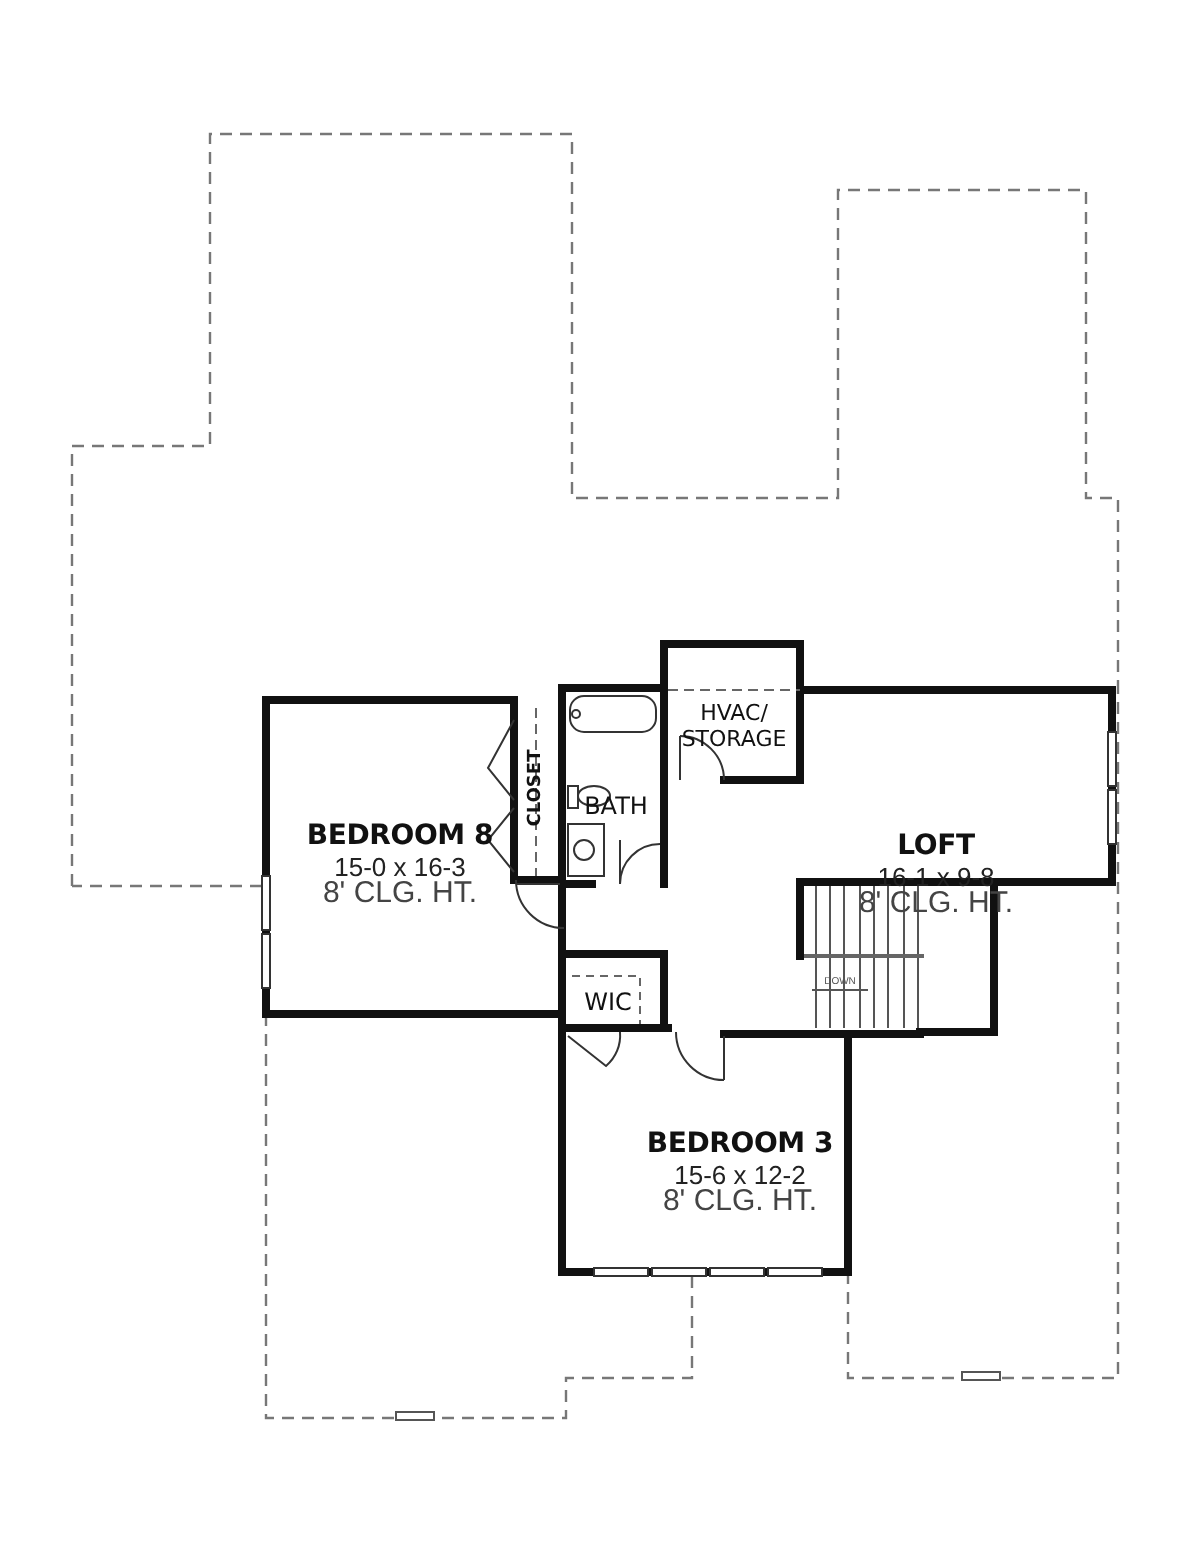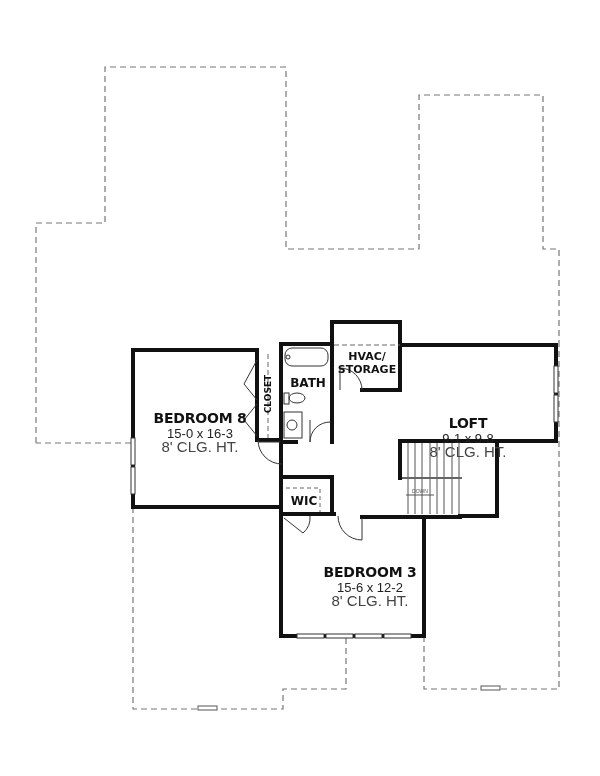--- a/index.html
+++ b/index.html
@@ -2,21 +2,21 @@
 <html><head>
 <meta charset="utf-8">
 <style>
   html, body { margin:0; padding:0; background:#ffffff; }
   body { width:600px; height:776px; position:relative; overflow:hidden; font-family:"Liberation Sans", sans-serif; }
   #plan { position:absolute; left:0; top:0; }
   .label { position:absolute; text-align:center; color:#111; white-space:nowrap; }
   .room-name { font-family:"DejaVu Sans", sans-serif; font-weight:bold; font-size:14px; letter-spacing:-0.2px; line-height:16px; }
   .room-dim { font-size:13px; line-height:15px; color:#222; }
   .room-ht { font-size:15px; line-height:12px; color:#444; }
-  .small-name { font-family:"DejaVu Sans", sans-serif; font-weight:bold; font-size:12px; line-height:13px; }
+  .small-name { font-family:"DejaVu Sans", sans-serif; font-weight:normal; font-size:12px; line-height:13px; }
   .closet { font-family:"DejaVu Sans", sans-serif; font-weight:bold; font-size:9px; transform:rotate(-90deg); transform-origin:center; }
   .down { font-size:5px; color:#555; }
 </style>
 </head>
 <body>
 
 <svg id="plan" width="600" height="776" viewBox="0 0 600 776">
 
   <g fill="none" stroke="#777" stroke-width="1.2" stroke-dasharray="6,4">
     <polyline points="36,443 36,223 105,223 105,67 286,67 286,249 419,249 419,95 543,95 543,249 559,249 559,345"></polyline>
@@ -108,30 +108,30 @@
 </svg>
 
 <div class="label" style="left:148px; top:410px; width:104px;">
   <div class="room-name">BEDROOM 8</div>
   <div class="room-dim">15-0 x 16-3</div>
   <div class="room-ht">8' CLG. HT.</div>
 </div>
 
 <div class="label" style="left:418px; top:371px; width:100px;margin-top:44px;">
   <div class="room-name">LOFT</div>
-  <div class="room-dim">9-1 x 9-8</div>
+  <div class="room-dim">16-1 x 9-8</div>
   <div class="room-ht">8' CLG. HT.</div>
 </div>
 
 <div class="label" style="left:300px; top:564px; width:104px;margin-left:18px;">
   <div class="room-name">BEDROOM 3</div>
   <div class="room-dim">15-6 x 12-2</div>
   <div class="room-ht">8' CLG. HT.</div>
 </div>
 
-<div class="label small-name" style="left:286px; top:377px; width:44px;">BATH</div>
+<div class="label small-name" style="left:286px; top:397px; width:44px;">BATH</div>
 <div class="label small-name" style="left:336px; top:350px; width:62px; font-size:11px;">
   <div>HVAC/</div>
   <div>STORAGE</div>
 </div>
 <div class="label small-name" style="left:285px; top:495px; width:38px;">WIC</div>
 <div class="label closet" style="left:246px; top:389px; width:44px;">CLOSET</div>
 <div class="label down" style="left:410px; top:488px; width:20px;">DOWN</div>
 
 </body></html>

